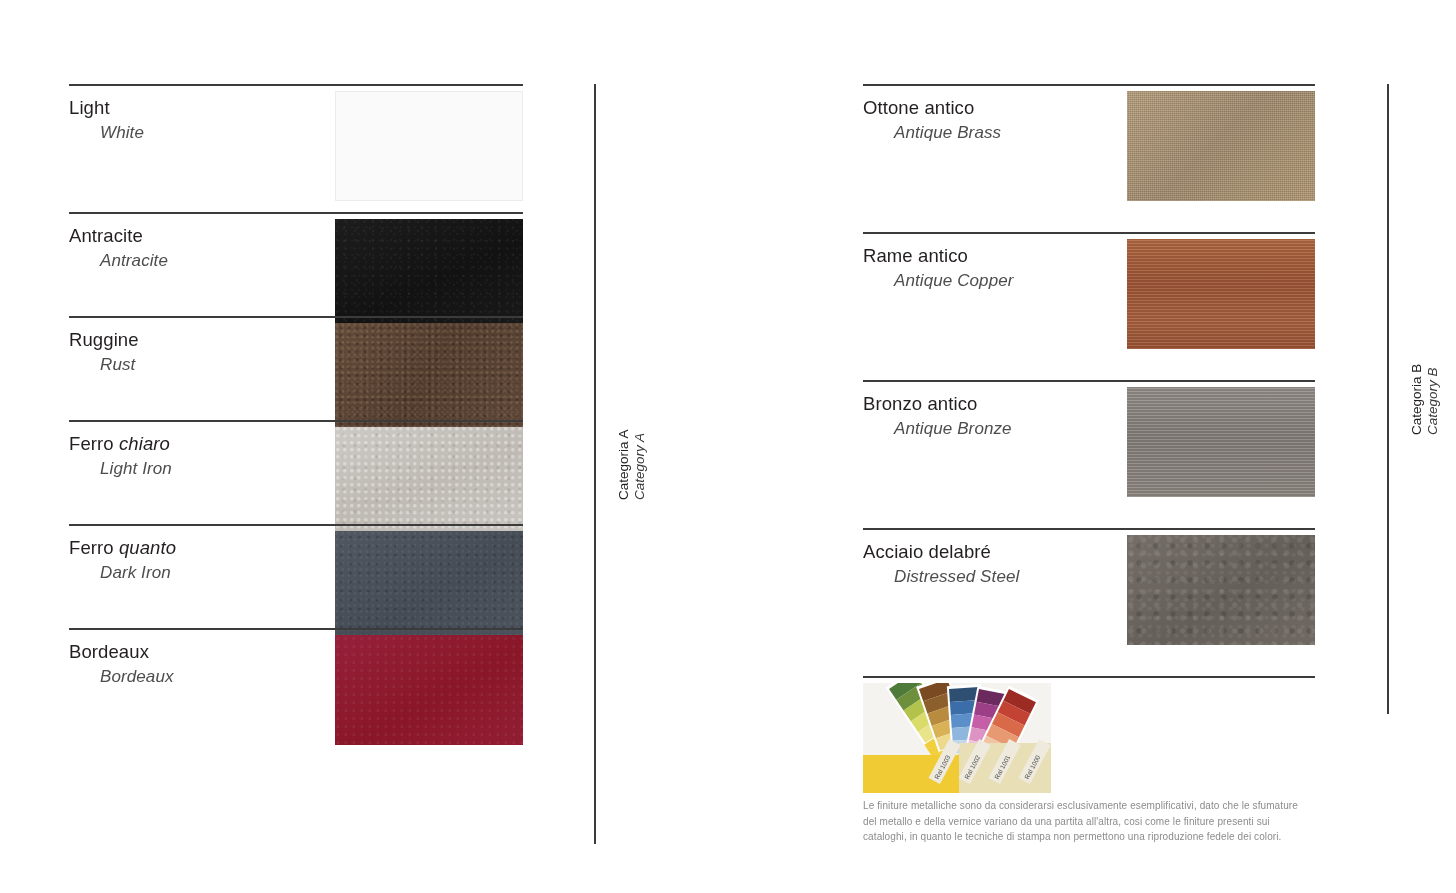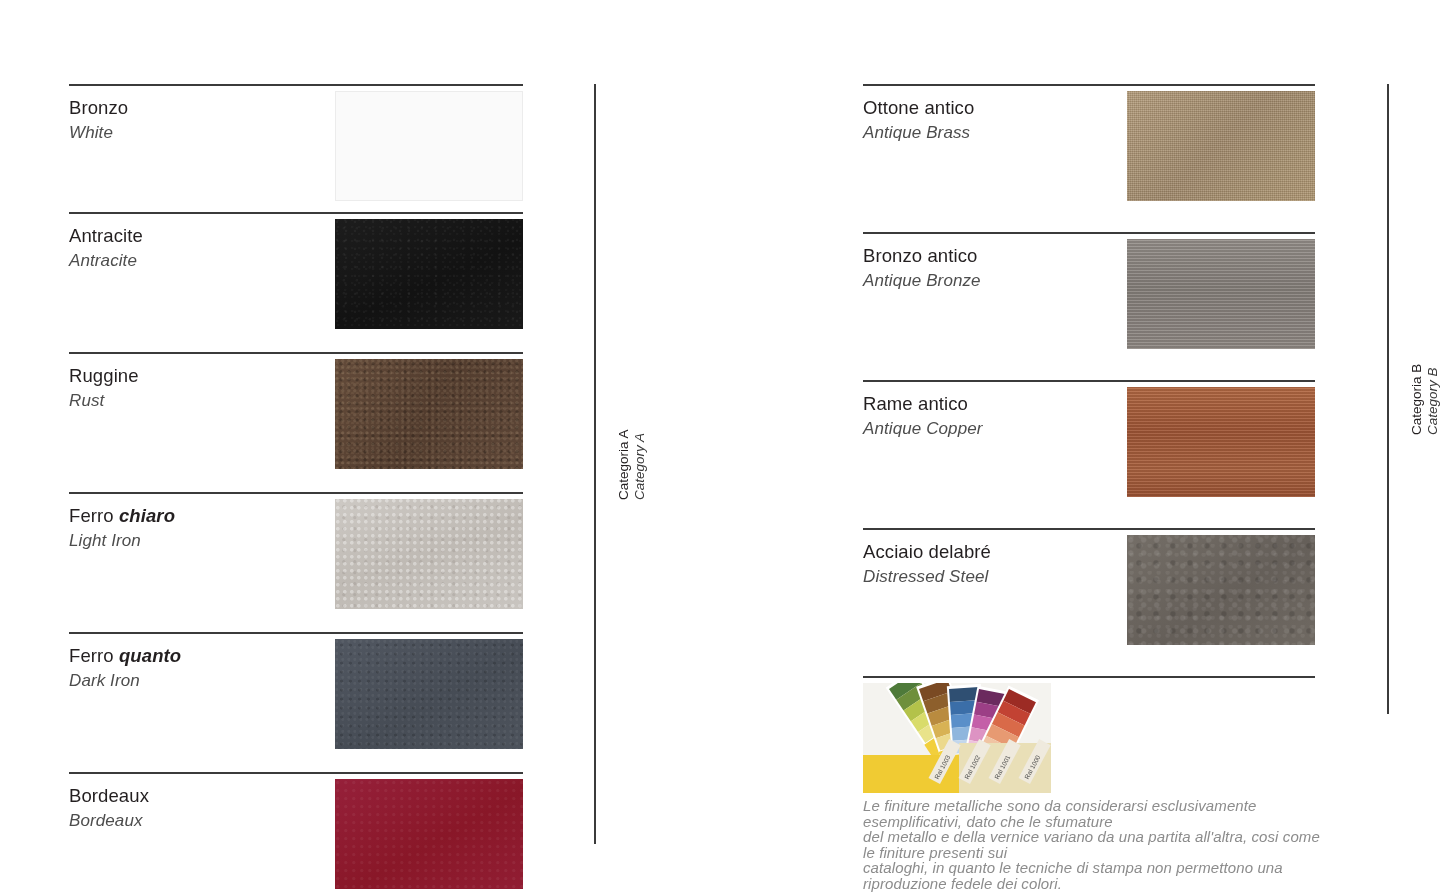--- a/index.html
+++ b/index.html
@@ -15,27 +15,27 @@
   .page{position:absolute;inset:0;}
 
   
   .col{position:absolute;top:84px;}
   .col-left{left:69px;width:454px;}
   .col-right{left:863px;width:452px;}
 
   .fin-row{position:relative;box-sizing:border-box;border-top:2px solid #3b3b3b;}
   .fin-texts{position:absolute;left:0;top:9px;}
   .fin-it{font-size:18.5px;line-height:25px;color:#231f20;letter-spacing:.1px;white-space:nowrap;}
-  .fin-it .em{font-style:italic;font-weight:bold;}
-  .fin-en{font-size:17px;line-height:25px;font-style:italic;color:#4d4d4d;letter-spacing:.1px;white-space:nowrap;}
+  .fin-it .em{font-style:italic;}
+  .fin-en{font-size:17px;line-height:25px;font-style:italic;color:#4d4d4d;letter-spacing:.1px;white-space:nowrap;margin-left:31px;}
 
   .swatch{position:absolute;right:0;top:5px;width:188px;}
 
   
-  .col-left .fin-row{height:140px;}
+  .col-left .fin-row{height:104px;}
   .col-left .fin-row.r1{height:128px;}
   .col-left .swatch{height:110px;}
 
   
   .col-right .fin-row{height:148px;}
   .col-right .swatch{height:110px;}
 
   
   .sw-bianco{background:#fafafa;box-shadow:inset 0 0 0 1px #ececec;}
   .sw-antracite{
@@ -125,34 +125,34 @@
   .cat .lbl .en{font-style:italic;color:#3a3a3a;}
 
   #catA{left:594px;top:84px;height:760px;}
   #catA .rule{height:760px;}
   #catB{left:1387px;top:84px;height:630px;}
   #catB .rule{height:630px;}
 
   
   .footnote{
     position:absolute;left:863px;top:798px;width:460px;
-    font-size:15px;line-height:15.5px;font-style:italic;
+    font-size:10px;line-height:15.5px;
     color:#8c8c8c;letter-spacing:.1px;
   }
   .footnote p{margin:0;}
 </style>
 </head>
 <body>
 
 <div class="page">
 
   <div class="col col-left" id="col-A">
       <div class="fin-row r1">
         <div class="fin-texts">
-          <div class="fin-it">Bronzo</div>
+          <div class="fin-it">Light</div>
           <div class="fin-en">White</div>
         </div>
         <div class="swatch sw-bianco"></div>
       </div>
       <div class="fin-row r2">
         <div class="fin-texts">
           <div class="fin-it">Antracite</div>
           <div class="fin-en">Antracite</div>
         </div>
         <div class="swatch sw-antracite"></div>
@@ -196,33 +196,33 @@
   </div>
 
   <div class="col col-right" id="col-B">
       <div class="fin-row r1">
         <div class="fin-texts">
           <div class="fin-it">Ottone antico</div>
           <div class="fin-en">Antique Brass</div>
         </div>
         <div class="swatch sw-ottone"></div>
       </div>
+      <div class="fin-row r3">
+        <div class="fin-texts">
+          <div class="fin-it">Rame antico</div>
+          <div class="fin-en">Antique Copper</div>
+        </div>
+        <div class="swatch sw-rame"></div>
+      </div>
       <div class="fin-row r2">
         <div class="fin-texts">
           <div class="fin-it">Bronzo antico</div>
           <div class="fin-en">Antique Bronze</div>
         </div>
         <div class="swatch sw-bronzo"></div>
-      </div>
-      <div class="fin-row r3">
-        <div class="fin-texts">
-          <div class="fin-it">Rame antico</div>
-          <div class="fin-en">Antique Copper</div>
-        </div>
-        <div class="swatch sw-rame"></div>
       </div>
       <div class="fin-row r4">
         <div class="fin-texts">
           <div class="fin-it">Acciaio delabré</div>
           <div class="fin-en">Distressed Steel</div>
         </div>
         <div class="swatch sw-acciaio"></div>
       </div>
       <div class="fin-row r5">
         <div class="fin-texts">

